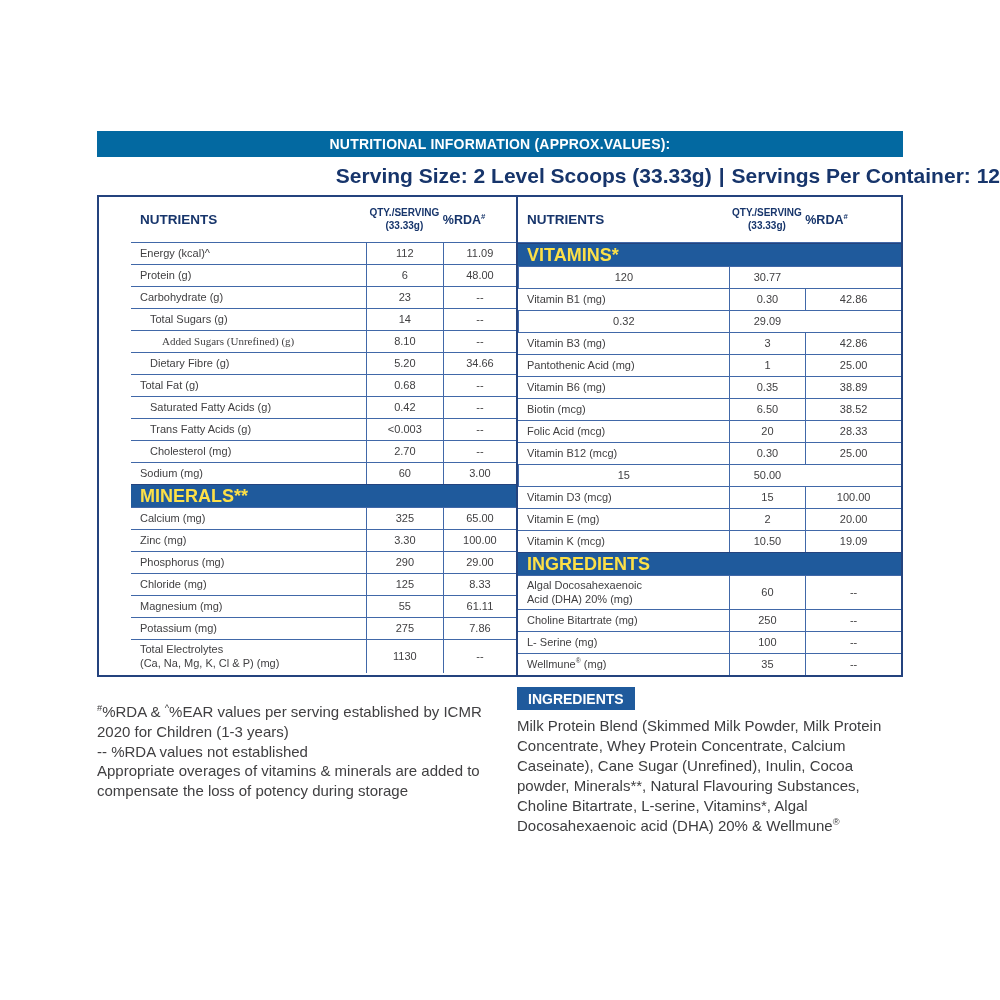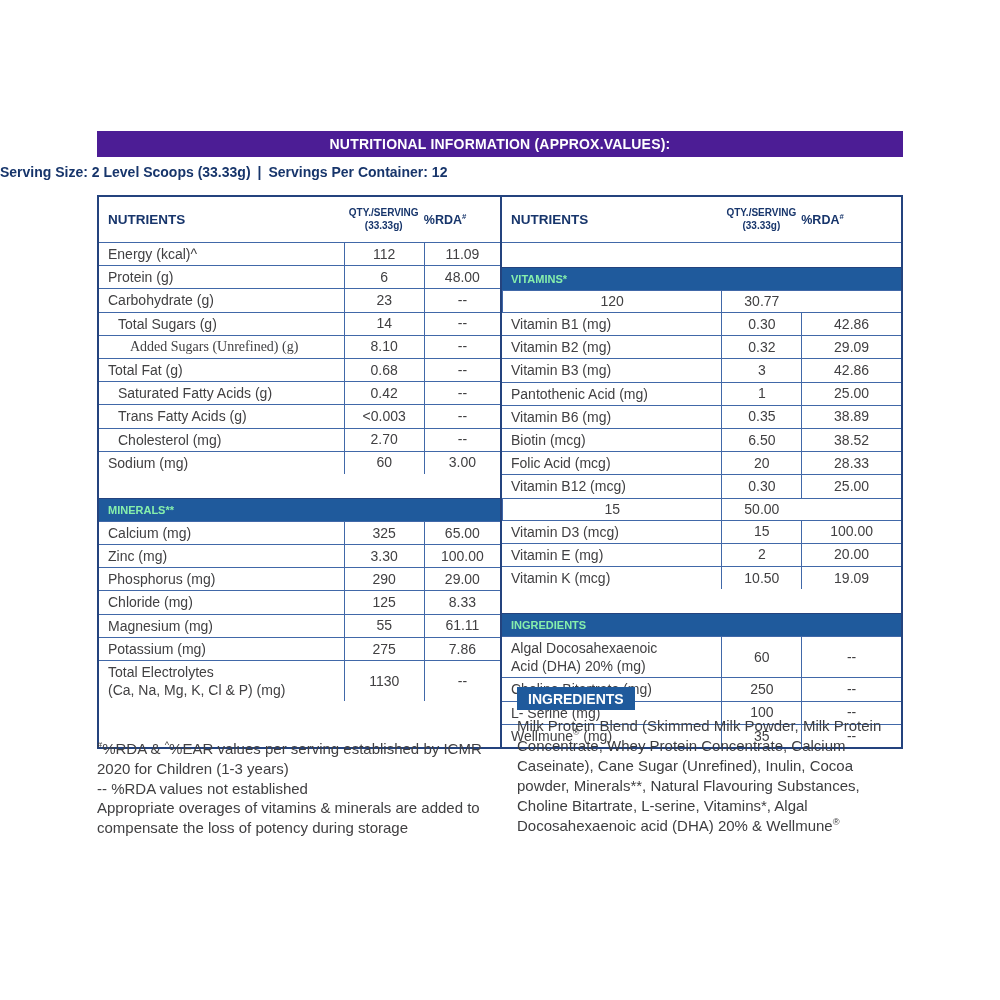--- a/index.html
+++ b/index.html
@@ -3,67 +3,66 @@
 <meta charset="utf-8">
 <style>
   html,body{margin:0;padding:0;background:#fff;}
   .canvas{
     position:relative;width:1000px;height:1000px;background:#ffffff;
     font-family:"Liberation Sans", sans-serif;color:#414042;overflow:hidden;
   }
   
   .title-bar{
     position:absolute;left:97px;top:131px;width:806px;height:26px;
-    background:#4c1d95;color:#ffffff;font-weight:bold;font-size:14px;
+    background:#0369a1;color:#ffffff;font-weight:bold;font-size:14px;
     display:flex;align-items:center;justify-content:center;letter-spacing:.2px;
   }
   
   .serving{
-    position:absolute;left:0;top:164px;width:1000px;text-align:left;
-    color:#17356b;font-weight:bold;font-size:14px;
+    position:absolute;left:0;top:164px;width:1000px;text-align:right;
+    color:#17356b;font-weight:bold;font-size:21px;
   }
   .serving .sep{margin:0 7px;font-weight:bold;}
   
   .nutri-table{
     position:absolute;left:97px;top:195px;width:806px;
-    display:flex;border:2px solid #24437e;box-sizing:border-box;background:#fff;
+    display:flex;border:2px solid #24437e;box-sizing:border-box;background:#fff;padding-left:32px;
   }
   .half{width:50%;box-sizing:border-box;display:flex;flex-direction:column;}
   .half.right{border-left:2px solid #24437e;}
   .head-row{
     height:45px;display:grid;align-items:center;border-bottom:1px solid #4168a8;
     color:#17356b;font-weight:bold;
   }
   .half.left .head-row, .half.left .t-row{grid-template-columns:61% 20% 19%;}
   .half.right .head-row, .half.right .t-row{grid-template-columns:55% 20% 25%;}
   .head-nutrients{font-size:13.5px;padding-left:9px;}
   .head-qty{font-size:10px;text-align:center;line-height:1.25;white-space:nowrap;}
   .head-rda{font-size:12.5px;text-align:left;white-space:nowrap;}
   .t-row{
     display:grid;align-items:center;min-height:21px;border-top:1px solid #4168a8;
-    font-size:14px;
+    font-size:11px;
   }
   .t-row:first-of-type{border-top:none;}
   .c-label{padding:2px 4px 2px 9px;line-height:1.3;white-space:pre-line;}
   .c-label.ind1{padding-left:19px;}
   .c-label.ind2{padding-left:31px;font-family:Liberation Serif, serif;}
   .c-qty,.c-rda{
     text-align:center;align-self:stretch;display:flex;align-items:center;justify-content:center;
     border-left:1px solid #4168a8;line-height:1.2;
   }
   .section-row{
-    background:#1f5a9c;color:#86efac;font-weight:bold;font-size:11px;
+    background:#1f5a9c;color:#fde047;font-weight:bold;font-size:18px;
     min-height:22px;display:flex;align-items:center;padding-left:9px;
     border-top:1px solid #24437e;
-    margin-top:24px;
   }
   sup{font-size:62%;line-height:0;}
   
   .footnotes{
-    position:absolute;left:97px;top:739px;width:415px;font-size:15px;
+    position:absolute;left:97px;top:702px;width:415px;font-size:15px;
     color:#414042;line-height:1.32;
   }
   .footnotes p{margin:0;}
   
   .ingredients{position:absolute;left:517px;top:687px;width:392px;}
   .ing-badge{
     display:inline-block;background:#1f5a9c;color:#fff;font-weight:bold;
     font-size:14px;padding:4px 11px 3px 11px;
   }
   .ing-text{margin:6px 0 6px 0;font-size:15px;color:#3d3d3f;line-height:1.34;}
@@ -114,20 +113,25 @@
             <div class="c-label ind1">Total Sugars (g)</div>
             <div class="c-qty">14</div>
             <div class="c-rda">--</div>
           </div>
           <div class="t-row">
             <div class="c-label ind2">Added Sugars (Unrefined) (g)</div>
             <div class="c-qty">8.10</div>
             <div class="c-rda">--</div>
           </div>
           <div class="t-row">
+            <div class="c-label ind1">Dietary Fibre (g)</div>
+            <div class="c-qty">5.20</div>
+            <div class="c-rda">34.66</div>
+          </div>
+          <div class="t-row">
             <div class="c-label">Total Fat (g)</div>
             <div class="c-qty">0.68</div>
             <div class="c-rda">--</div>
           </div>
           <div class="t-row">
             <div class="c-label ind1">Saturated Fatty Acids (g)</div>
             <div class="c-qty">0.42</div>
             <div class="c-rda">--</div>
           </div>
           <div class="t-row">
@@ -201,21 +205,20 @@
           <div class="t-row">
             <div class="c-qty">120</div>
             <div class="c-rda">30.77</div>
           </div>
           <div class="t-row">
             <div class="c-label">Vitamin B1 (mg)</div>
             <div class="c-qty">0.30</div>
             <div class="c-rda">42.86</div>
           </div>
           <div class="t-row">
-            <div class="c-label">Vitamin B2 (mg)</div>
             <div class="c-qty">0.32</div>
             <div class="c-rda">29.09</div>
           </div>
           <div class="t-row">
             <div class="c-label">Vitamin B3 (mg)</div>
             <div class="c-qty">3</div>
             <div class="c-rda">42.86</div>
           </div>
           <div class="t-row">
             <div class="c-label">Pantothenic Acid (mg)</div>

